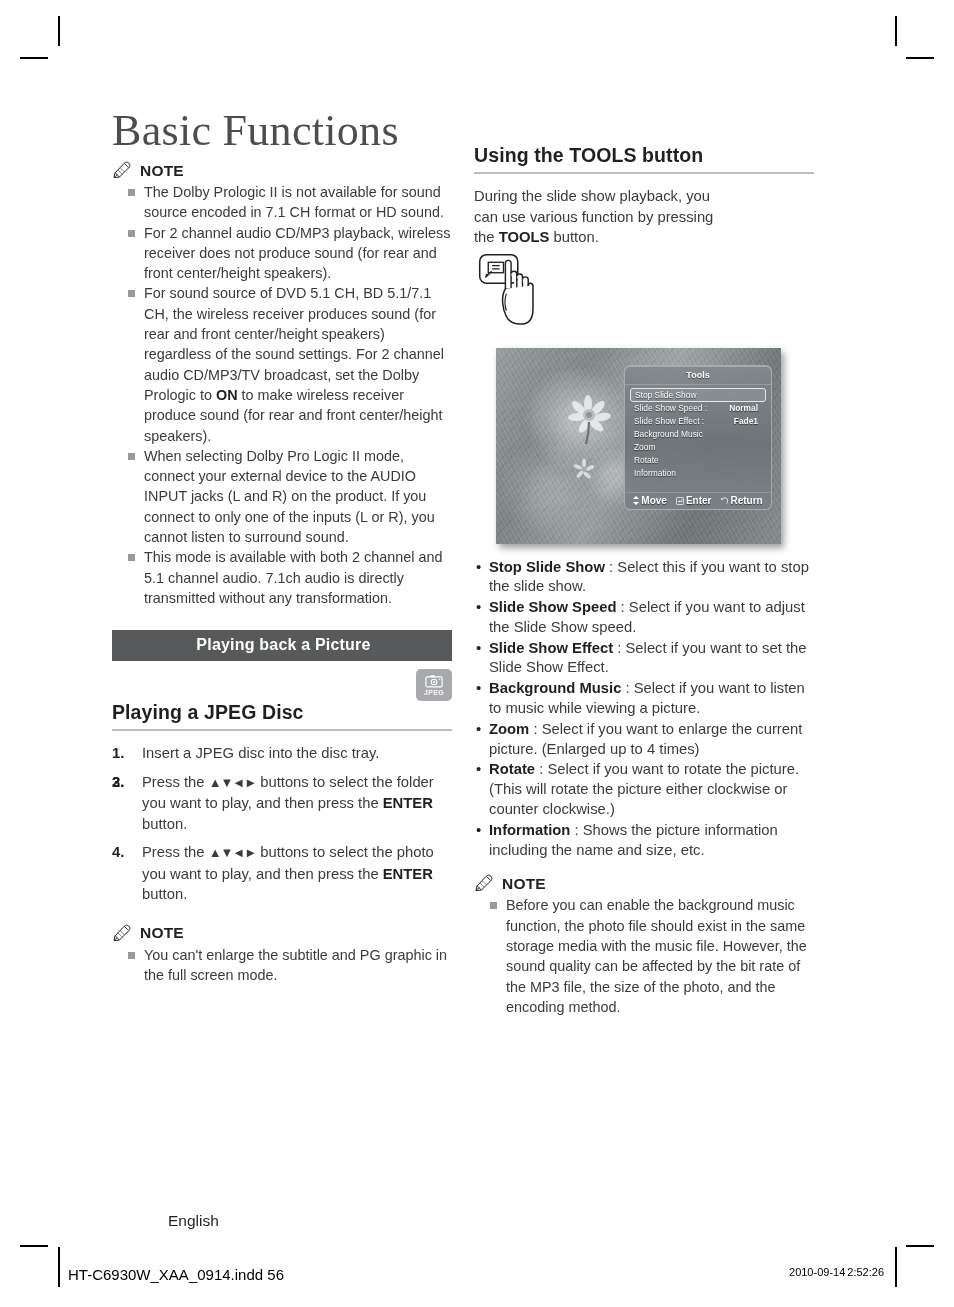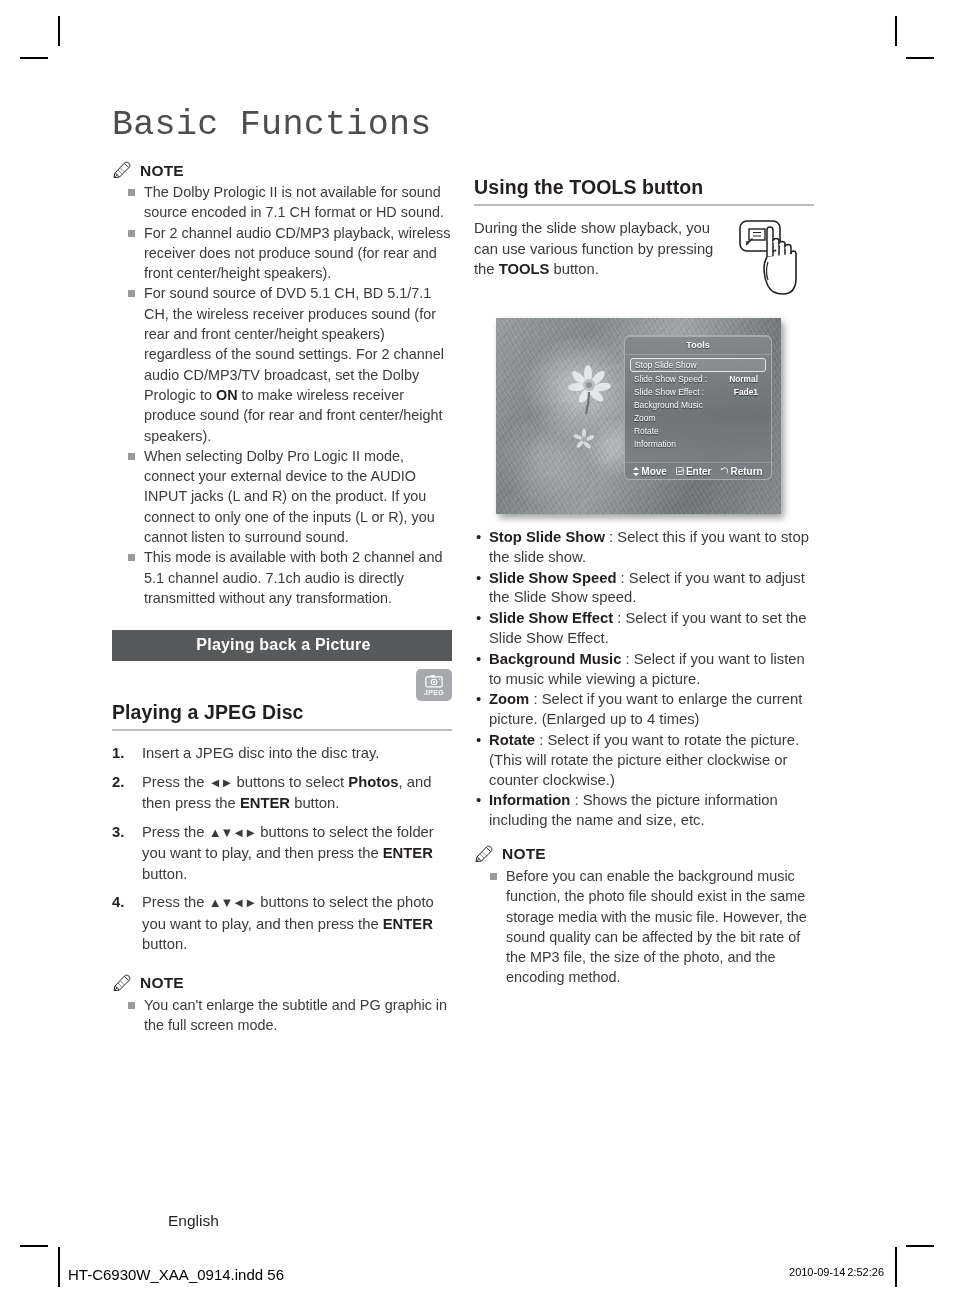--- a/index.html
+++ b/index.html
@@ -23,30 +23,30 @@
   .crop-tr-h { left: 906px; top: 57px;   width: 28px; height: 2px; }
   .crop-bl-v { left: 58px;  top: 1247px; width: 2px;  height: 40px; }
   .crop-bl-h { left: 20px;  top: 1245px; width: 28px; height: 2px; }
   .crop-br-v { left: 895px; top: 1247px; width: 2px;  height: 40px; }
   .crop-br-h { left: 906px; top: 1245px; width: 28px; height: 2px; }
 
   
   .page-title {
     position: absolute;
     left: 112px; top: 105px;
-    font-size: 35px;
+    font-size: 44px;
     font-weight: 300;
     letter-spacing: 0.3px;
     color: #4d4d4d;
-    font-family: Liberation Mono, monospace;
+    font-family: Liberation Serif, serif;
   }
 
   
   .col-left  { position: absolute; left: 112px; top: 160px; width: 340px; }
-  .col-right { position: absolute; left: 474px; top: 176px; width: 340px; }
+  .col-right { position: absolute; left: 474px; top: 144px; width: 340px; }
 
   
   .note-head {
     display: flex; align-items: flex-end;
     gap: 6px;
     margin: 0 0 4px 0;
   }
   .note-head .pencil { width: 22px; height: 18px; display: block; }
   .note-head .note-label {
     font-size: 15.5px; font-weight: bold; letter-spacing: .2px;
@@ -130,21 +130,21 @@
   .b { font-weight: bold; color: #231f20; }
   .arrows { letter-spacing: -1px; font-size: 13px; }
 
   
   .intro {
     font-size: 14.8px;
     line-height: 20.5px;
     color: #3b3b3b;
     width: 260px;
   }
-  .intro-row { display: flex; align-items: flex-start; gap: 4px; }
+  .intro-row { display: flex; align-items: flex-start; gap: 4px; flex-direction: column; }
   .remote-ill { width: 78px; height: 82px; flex: 0 0 78px; margin-top: -4px; }
 
   
   .tv-shot {
     position: relative;
     width: 285px; height: 196px;
     margin: 22px 0 0 22px;
     box-shadow: 3px 4px 7px rgba(0,0,0,.38);
     overflow: hidden;
     background: #8b8f92;
@@ -305,21 +305,20 @@
   <div class="h2">Playing a JPEG Disc</div>
   <div class="h2-rule"></div>
 
   <ol class="steps">
     <li>
       <span class="num">1.</span>
       <span>Insert a JPEG disc into the disc tray.</span>
     </li>
     <li>
       <span class="num">2.</span>
-      <span>Press the <span class="arrows">◄►</span> buttons to select <span class="b">Photos</span>, and then press the <span class="b">ENTER</span> button.</span>
     </li>
     <li>
       <span class="num">3.</span>
       <span>Press the <span class="arrows">▲▼◄►</span> buttons to select the folder you want to play, and then press the <span class="b">ENTER</span> button.</span>
     </li>
     <li>
       <span class="num">4.</span>
       <span>Press the <span class="arrows">▲▼◄►</span> buttons to select the photo you want to play, and then press the <span class="b">ENTER</span> button.</span>
     </li>
   </ol>

